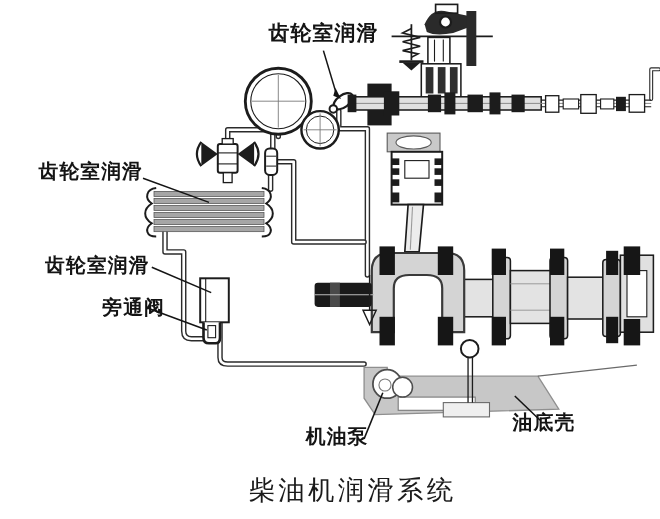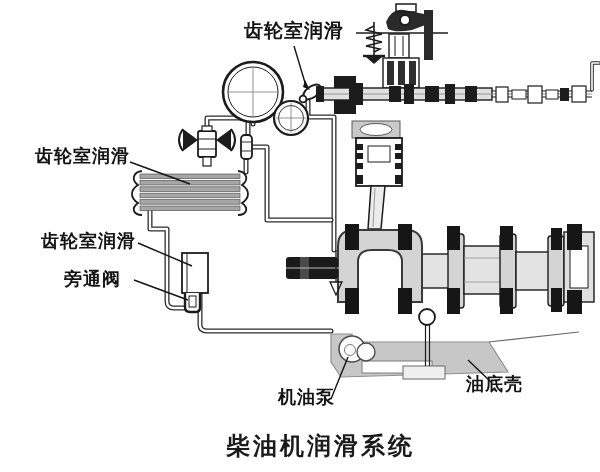--- a/index.html
+++ b/index.html
@@ -6,21 +6,21 @@
   .figure{
     position:relative;width:600px;height:472px;background:#ffffff;
     font-family:"Liberation Serif","DejaVu Serif",serif;overflow:hidden;
   }
   .lbl{
     position:absolute;font-weight:bold;color:#141414;font-size:18px;
     letter-spacing:1px;white-space:nowrap;line-height:1;
   }
   .lbl-top{font-size:19px;}
   .caption{
-    position:absolute;left:226px;top:430px;font-size:24px;font-weight:bold;
+    position:absolute;left:226px;top:430px;font-size:24px;font-weight:normal;
     color:#1a1a1a;letter-spacing:3px;white-space:nowrap;
     font-family:"Liberation Sans","DejaVu Sans",sans-serif;
   }
   svg{position:absolute;left:0;top:0;}
 </style>
 </head>
 <body>
 
 <div class="figure">
 
@@ -233,20 +233,20 @@
       <line x1="491" y1="382" x2="468" y2="360"></line>
     </g>
   </svg>
 
   <div class="lbl lbl-top" style="left:244px;top:21px">齿轮室润滑</div>
 
   <div class="lbl" style="left:35px;top:147px">齿轮室润滑</div>
 
   <div class="lbl" style="left:41px;top:232px">齿轮室润滑</div>
 
-  <div class="lbl" style="left:64px;top:270px">旁通阀</div>
+  <div class="lbl" style="left:93px;top:270px">旁通阀</div>
 
   <div class="lbl" style="left:278px;top:388px">机油泵</div>
 
   <div class="lbl" style="left:466px;top:375px">油底壳</div>
 
   <div class="caption">柴油机润滑系统</div>
 </div>
 
 </body></html>

